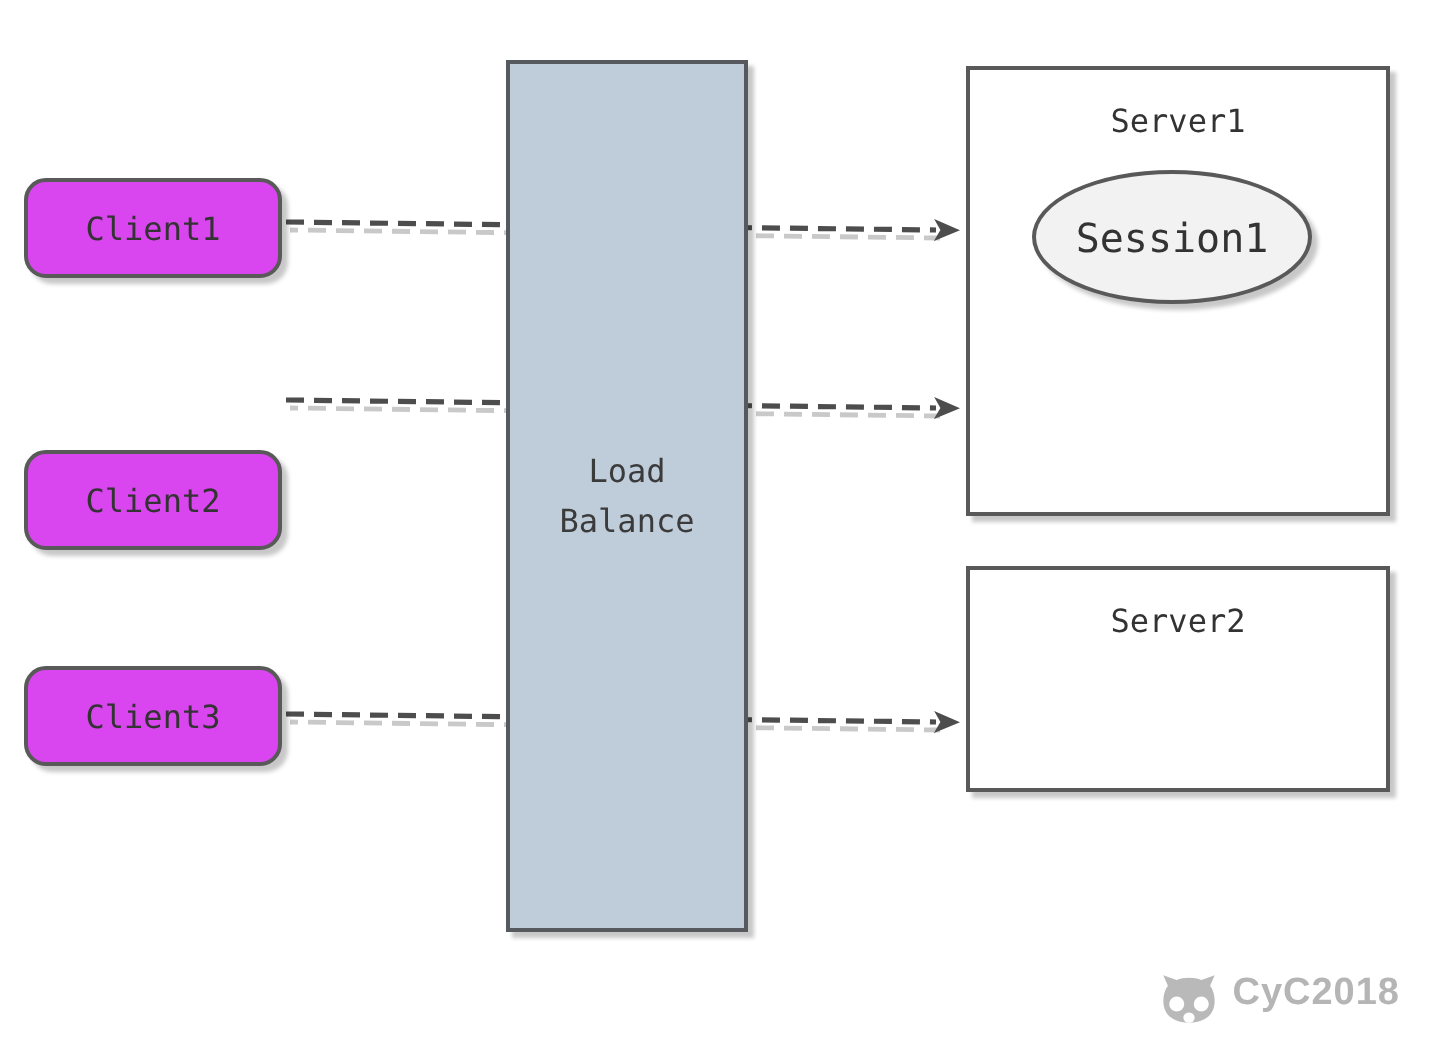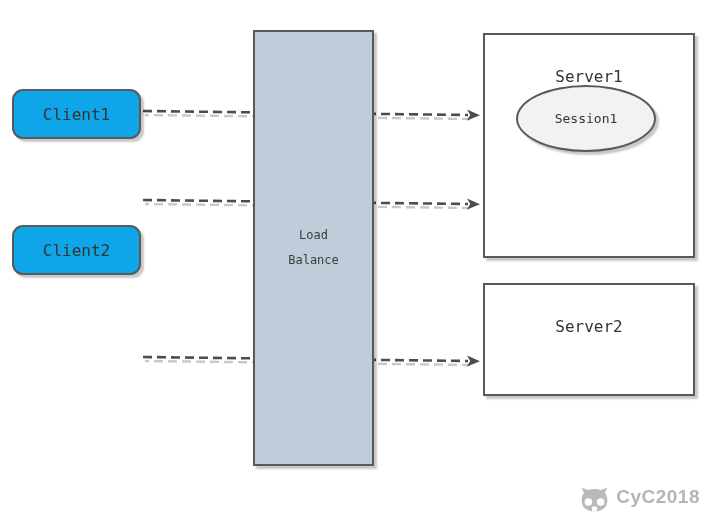--- a/index.html
+++ b/index.html
@@ -34,21 +34,21 @@
     fill: none;
   }
 
   
   .client-node {
     position: absolute;
     left: 12px;
     width: 129px;
     height: 50px;
     box-sizing: border-box;
-    background: #0ea5e9;
+    background: #d946ef;
     border: 2.5px solid #595959;
     border-radius: 11px;
     box-shadow: 3px 3px 2px rgba(0,0,0,0.22);
     display: flex;
     align-items: center;
     justify-content: center;
     font-size: 16px;
   }
   .client-1 { top: 89px; }
   .client-2 { top: 177px; margin-top: 48px; }
@@ -65,57 +65,57 @@
     background: #bfccd9;
     border: 2.5px solid #565a5e;
     box-shadow: 3px 3px 2px rgba(0,0,0,0.22);
     display: flex;
     align-items: center;
     justify-content: center;
   }
   .lb-label {
     width: 82px;
     text-align: center;
-    font-size: 12px;
+    font-size: 16px;
     line-height: 25px;
     color: #3b3b3b;
   }
 
   
   .server-node {
     position: absolute;
     left: 483px;
     width: 212px;
     box-sizing: border-box;
     background: #ffffff;
     border: 2.5px solid #595959;
     box-shadow: 3px 3px 2px rgba(0,0,0,0.22);
   }
   .server-1 { top: 33px; height: 225px; }
   .server-2 { top: 283px; height: 113px; }
   .server-title {
-    margin-top: 32px;
+    margin-top: 16px;
     text-align: center;
     font-size: 16px;
     color: #333333;
   }
   .session-node {
     position: absolute;
     left: 31px;
     width: 140px;
     height: 67px;
     box-sizing: border-box;
     background: #f2f2f2;
     border: 2.5px solid #595959;
     border-radius: 50%;
     box-shadow: 3px 3px 2px rgba(0,0,0,0.22);
     display: flex;
     align-items: center;
     justify-content: center;
-    font-size: 13px;
+    font-size: 20px;
   }
   .session-pos-1 { top: 50px; }
   .session-pos-2 { top: 133px; }
   .session-pos-3 { top: 60px; }
 
   
   .watermark {
     position: absolute;
     right: 16px;
     bottom: 6px;
@@ -151,20 +151,23 @@
     <line class="arrow-line" x1="143" y1="200" x2="468" y2="204" marker-end="url(#arrowhead)"></line>
     <line class="arrow-line" x1="143" y1="357" x2="468" y2="361" marker-end="url(#arrowhead)"></line>
   </svg>
 
   <div class="client-node client-1">
     <span>Client1</span>
   </div>
   <div class="client-node client-2">
     <span>Client2</span>
   </div>
+  <div class="client-node client-3">
+    <span>Client3</span>
+  </div>
 
   <div class="lb-node">
     <div class="lb-label">Load Balance</div>
   </div>
 
   <div class="server-node server-1">
     <div class="server-title">Server1</div>
     <div class="session-node session-pos-1">
       <span>Session1</span>
     </div>

